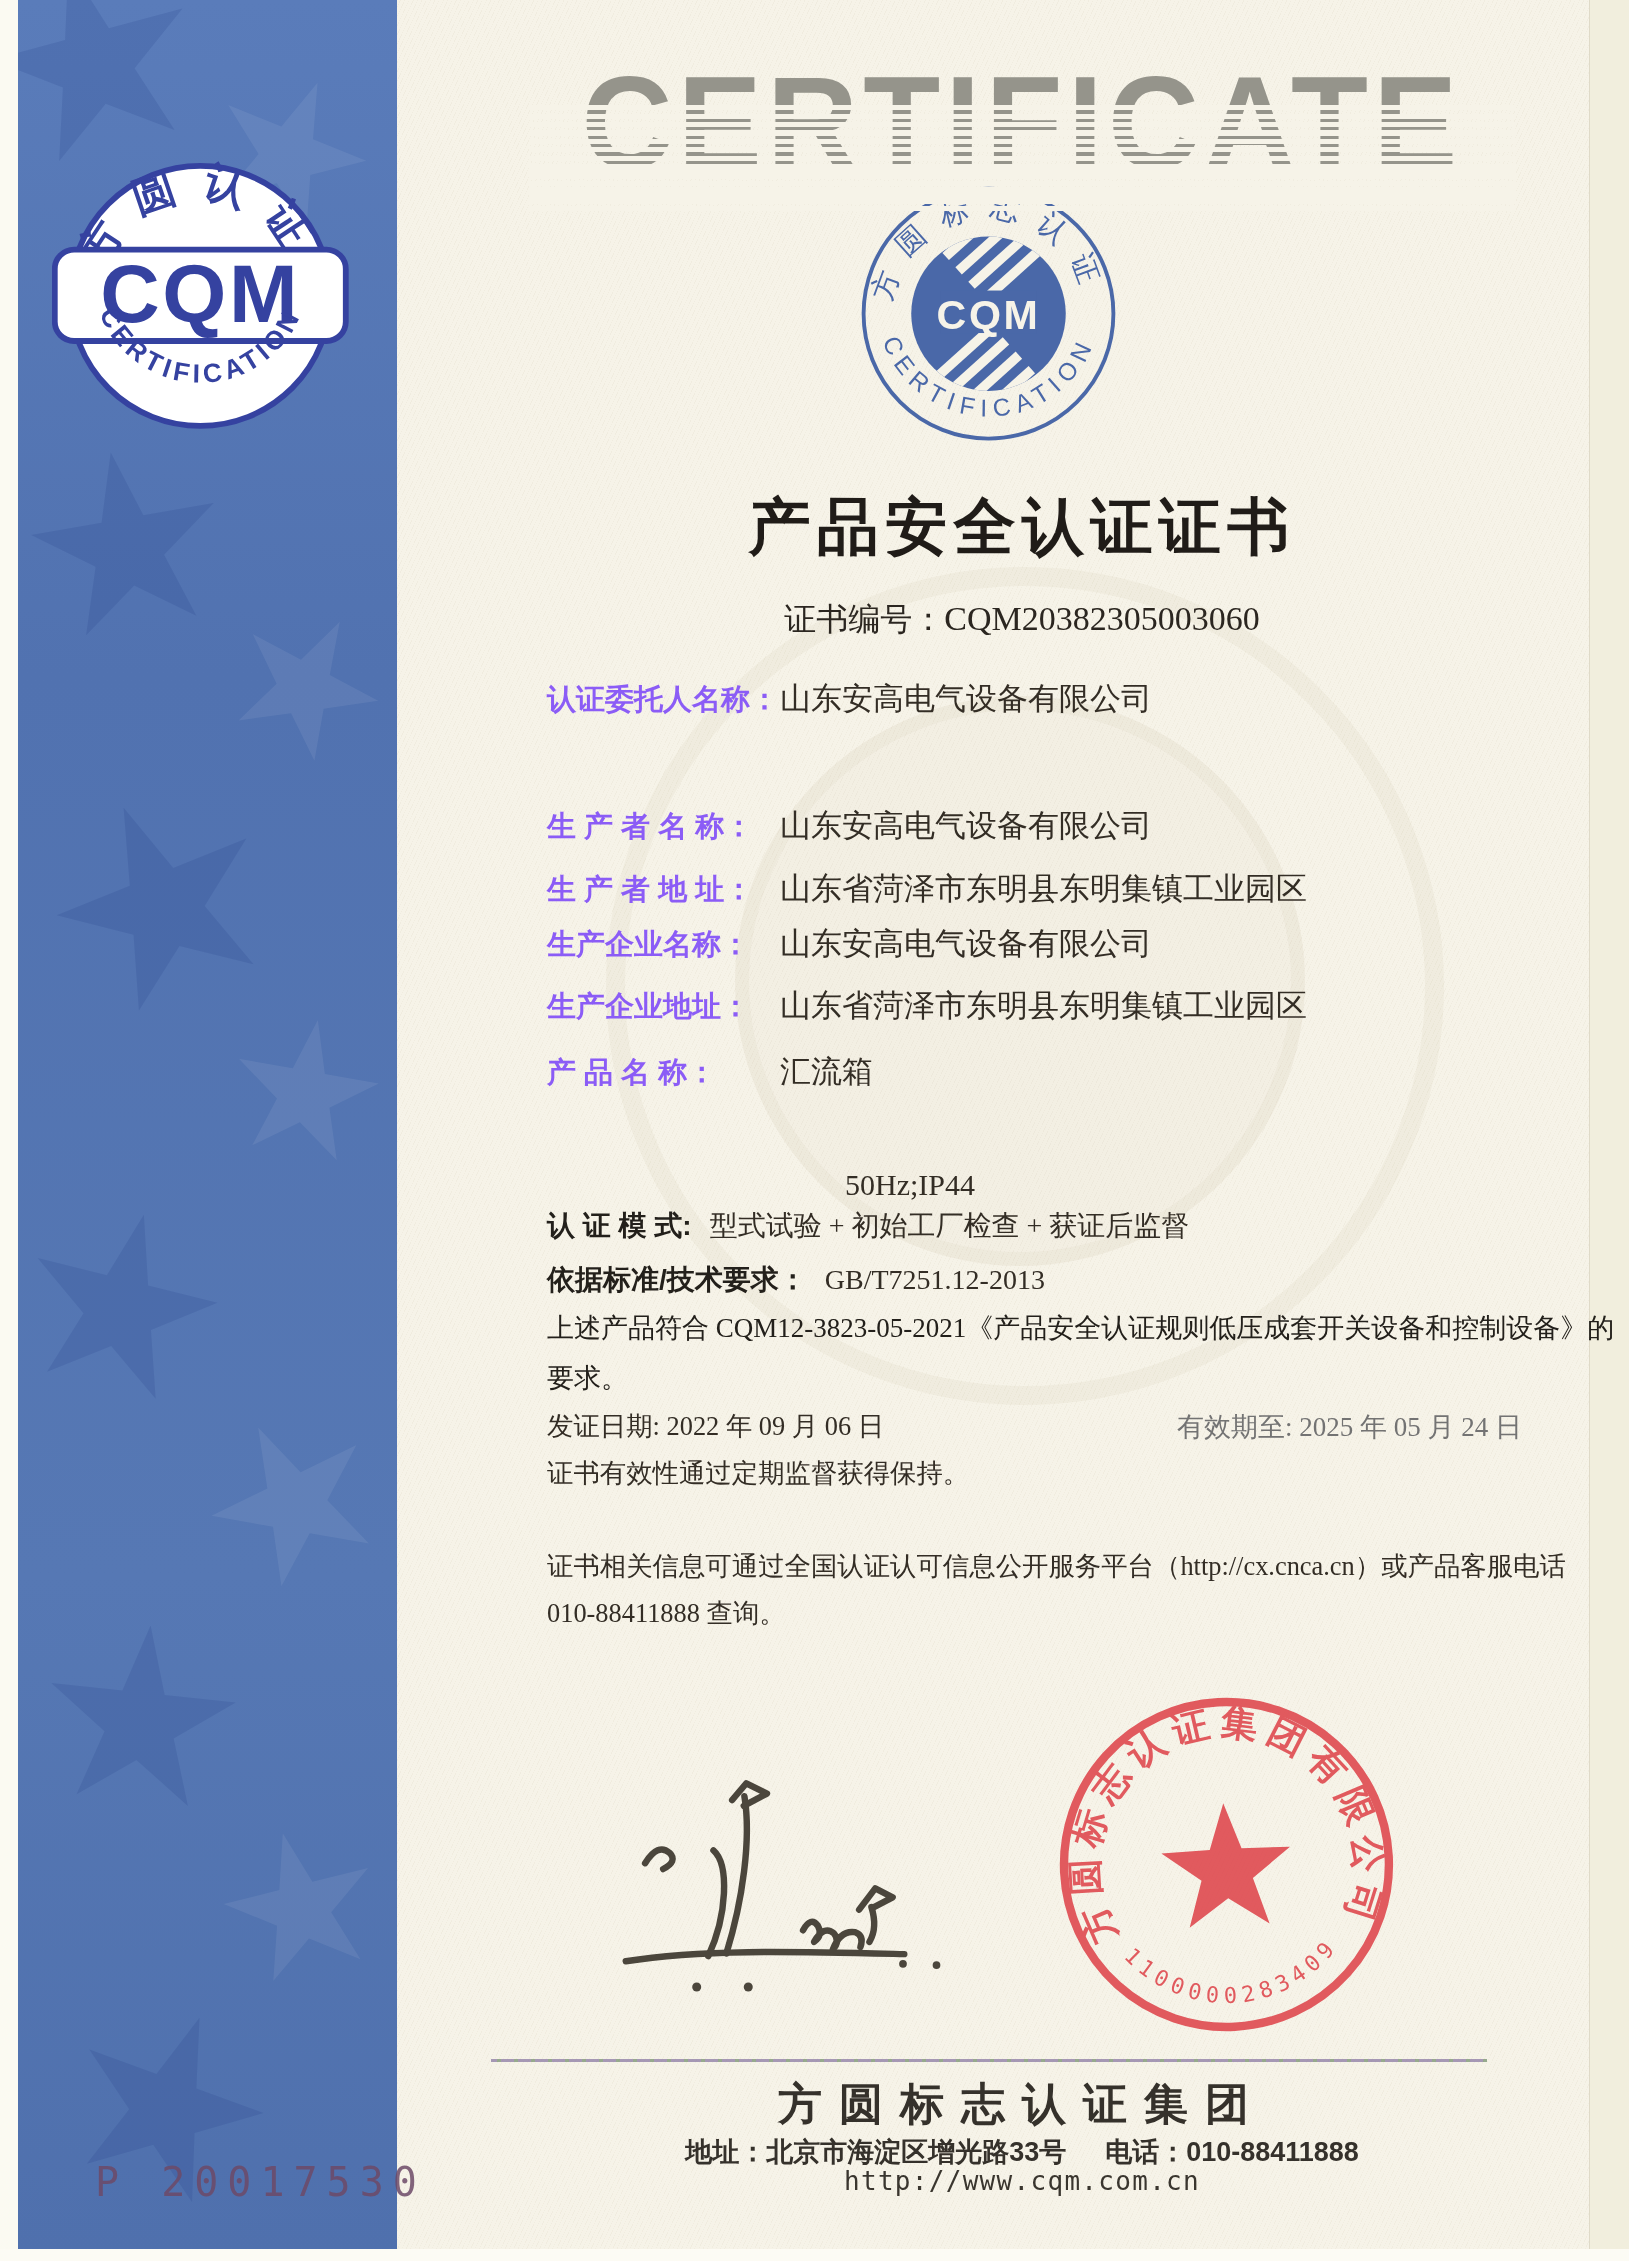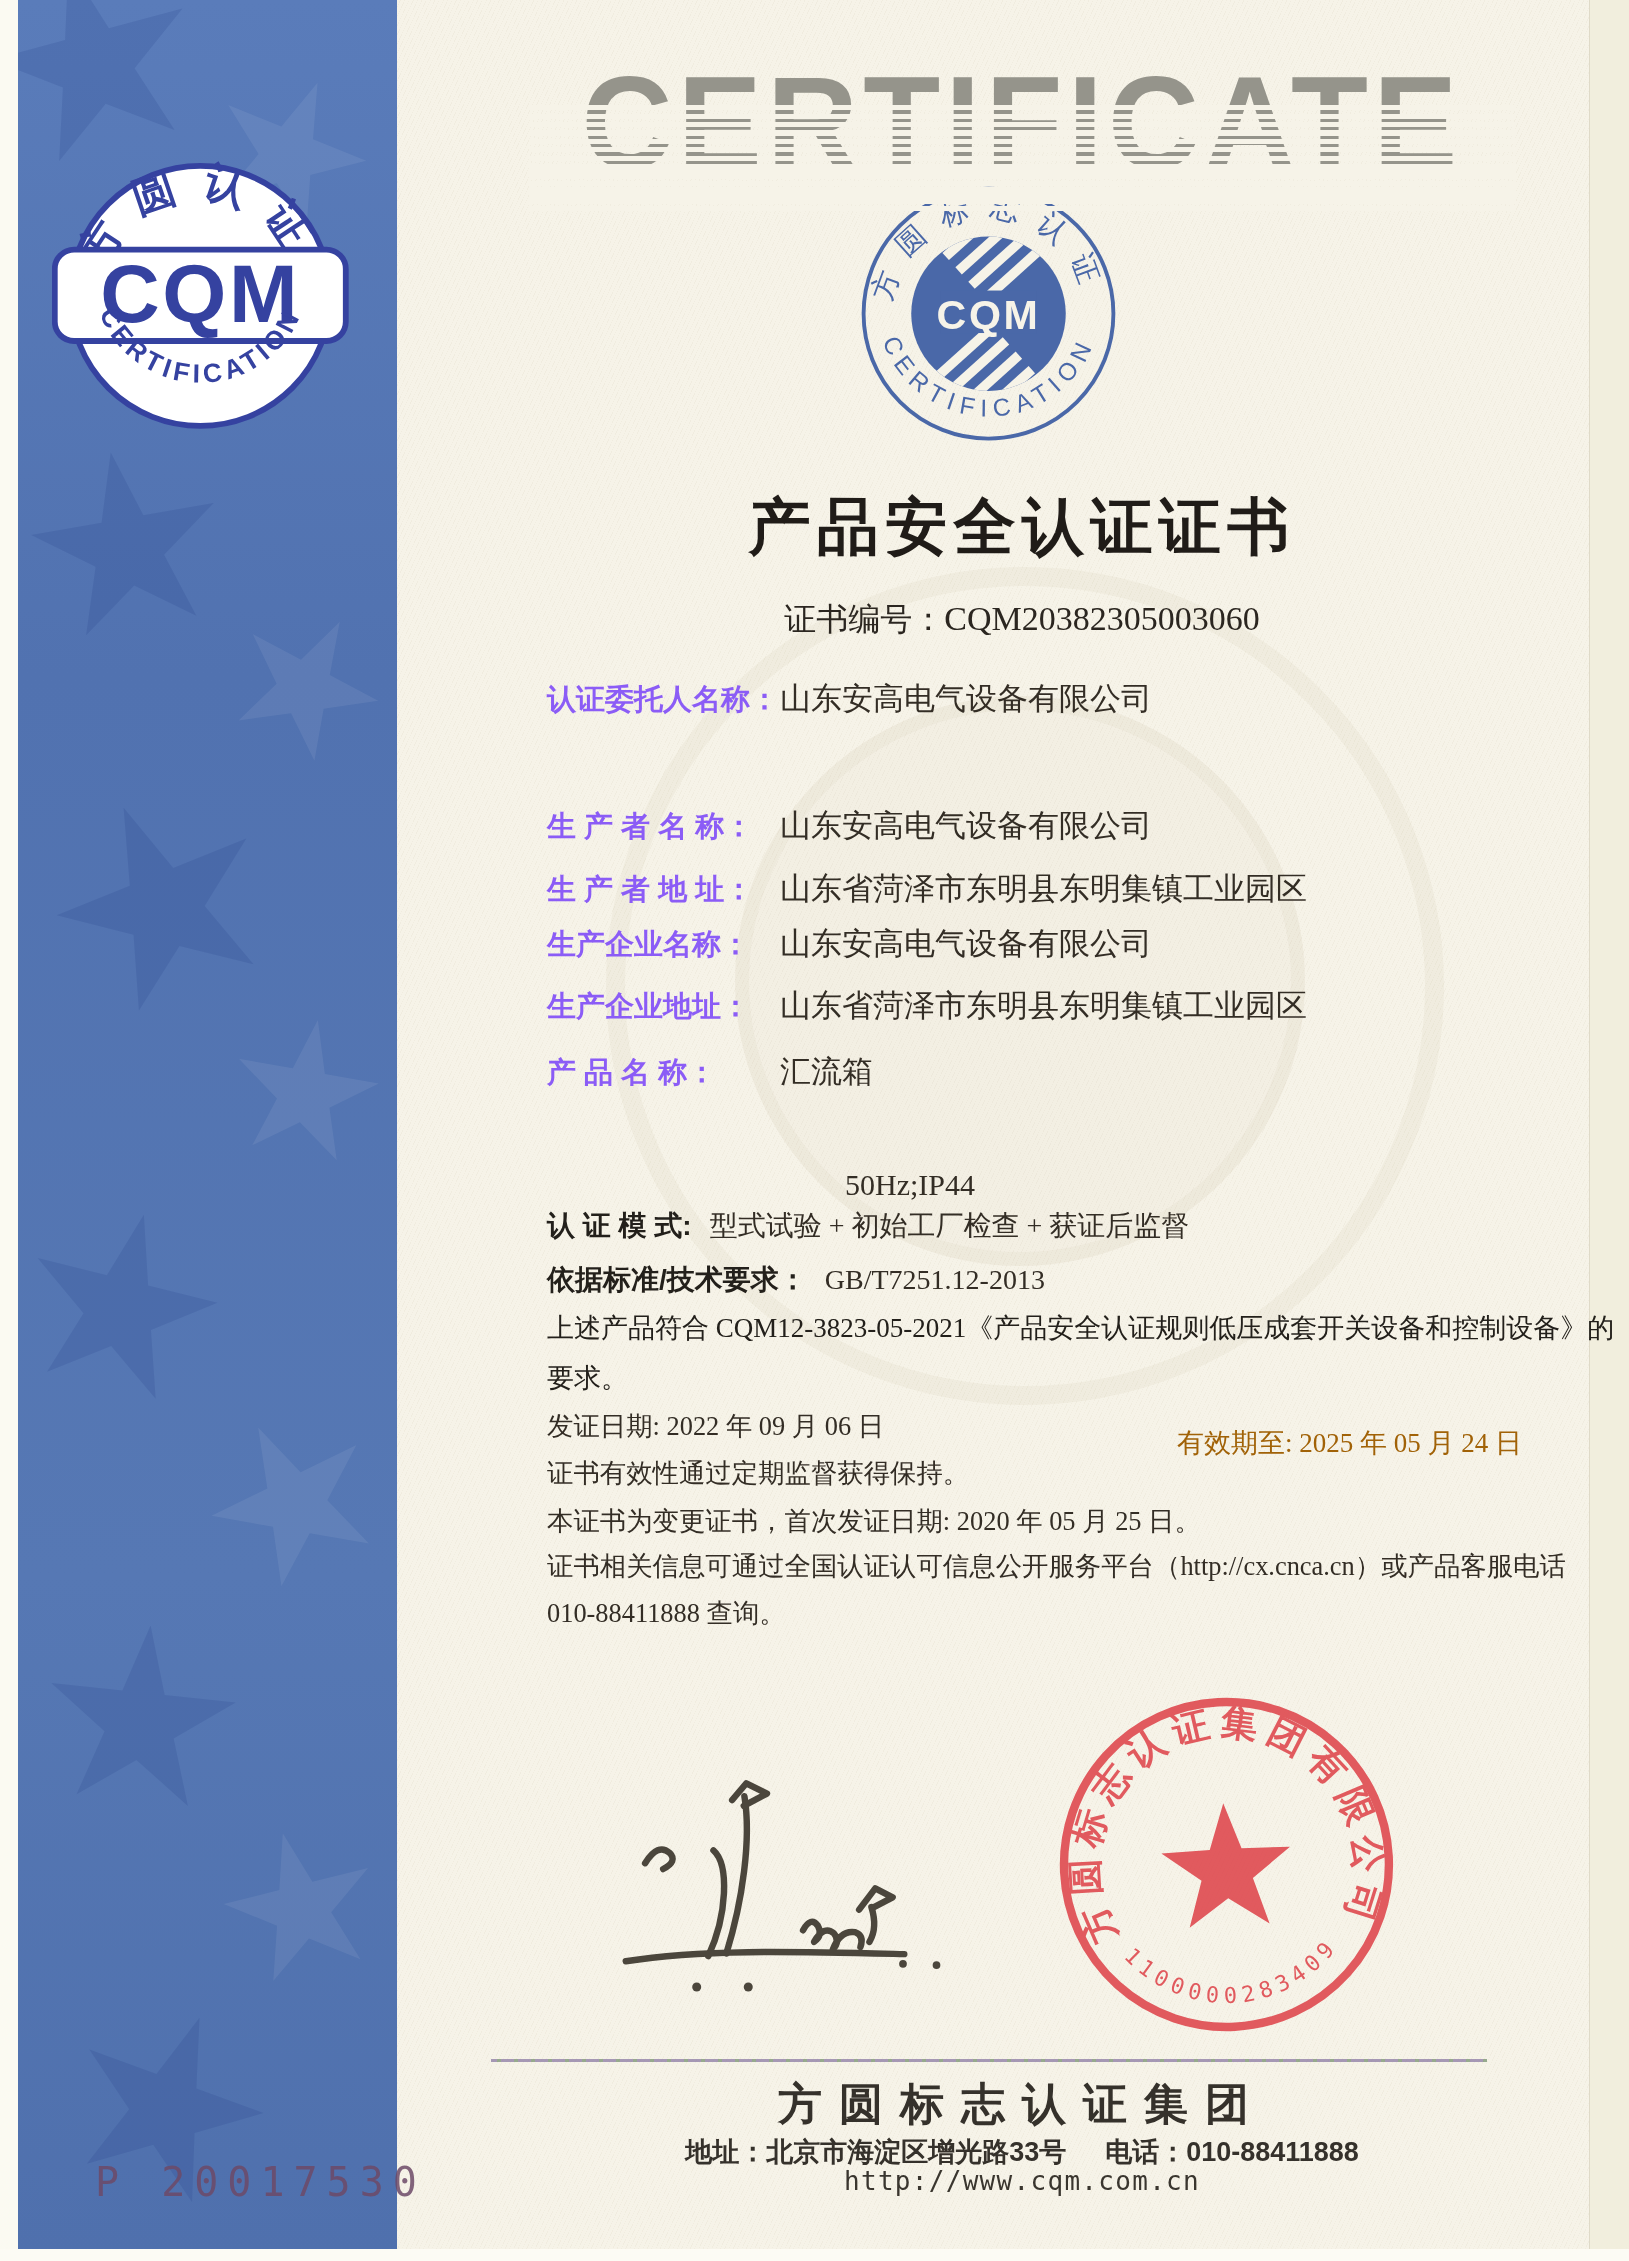--- a/index.html
+++ b/index.html
@@ -86,21 +86,21 @@
   }
   .row .value{font-size:31px;margin-top:24px;}
   .cont-line{position:absolute;left:830px;z-index:4;font-size:30px;color:#332d25;}
 
   .inline-row{position:absolute;left:547px;z-index:4;font-size:28px;white-space:nowrap;color:#332d25;}
   .inline-row .label{font-family:"Liberation Sans","DejaVu Sans",sans-serif;font-weight:700;color:#23201b;}
   .inline-row .value{margin-left:18px;}
 
   .statement{position:absolute;left:547px;z-index:4;font-size:27px;font-weight:400;color:#23201b;white-space:nowrap;}
   .note{position:absolute;left:547px;z-index:4;font-size:26.4px;color:#332d25;white-space:nowrap;}
-  .date-right{position:absolute;left:1177px;z-index:4;font-size:27px;color:#a16207;white-space:nowrap;margin-top:16px;}
+  .date-right{position:absolute;left:1177px;z-index:4;font-size:27px;color:#737373;white-space:nowrap;}
 
   .signature{position:absolute;left:600px;top:1760px;z-index:5;}
   .stamp{position:absolute;left:1046px;top:1684px;z-index:6;opacity:.9;transform:rotate(-3deg);}
 
   
   .micro-line{
     position:absolute;left:491px;top:2059px;width:996px;height:2.6px;z-index:4;opacity:.7;
     background:repeating-linear-gradient(90deg,#83719e 0 6.4px,#6d8a66 6.4px 10.3px,#83719e 10.3px 17px);
   }
   .footer-group{
@@ -235,21 +235,20 @@
   <div class="statement" style="top:1360px;">要求。</div>
 
   <div class="note" style="top:1409px;">
     <span>发证日期: </span><span>2022 年 09 月 06 日</span>
   </div>
   <div class="date-right" style="top:1409px;">
     <span>有效期至: </span><span>2025 年 05 月 24 日</span>
   </div>
 
   <div class="note" style="top:1456px;">证书有效性通过定期监督获得保持。</div>
-  <div class="note" style="top:1504px;">本证书为变更证书，首次发证日期: 2020 年 05 月 25 日。</div>
   <div class="note" style="top:1549px;">证书相关信息可通过全国认证认可信息公开服务平台（http://cx.cnca.cn）或产品客服电话</div>
   <div class="note" style="top:1596px;">010-88411888 查询。</div>
 
   <div class="signature">
     <svg width="361" height="258" viewBox="0 0 560 400">
       <g fill="none" stroke="#4b463c" stroke-width="10" stroke-linecap="round" stroke-linejoin="round">
         <path d="M 70 160 q 20 -32 38 -16 q 13 13 -10 25"></path>
         <path d="M 205 62 l 22 -26 l 32 16 l -36 19"></path>
         <path d="M 224 56 C 235 122 221 220 196 300"></path>
         <path d="M 176 140 C 201 162 197 242 168 304"></path>

